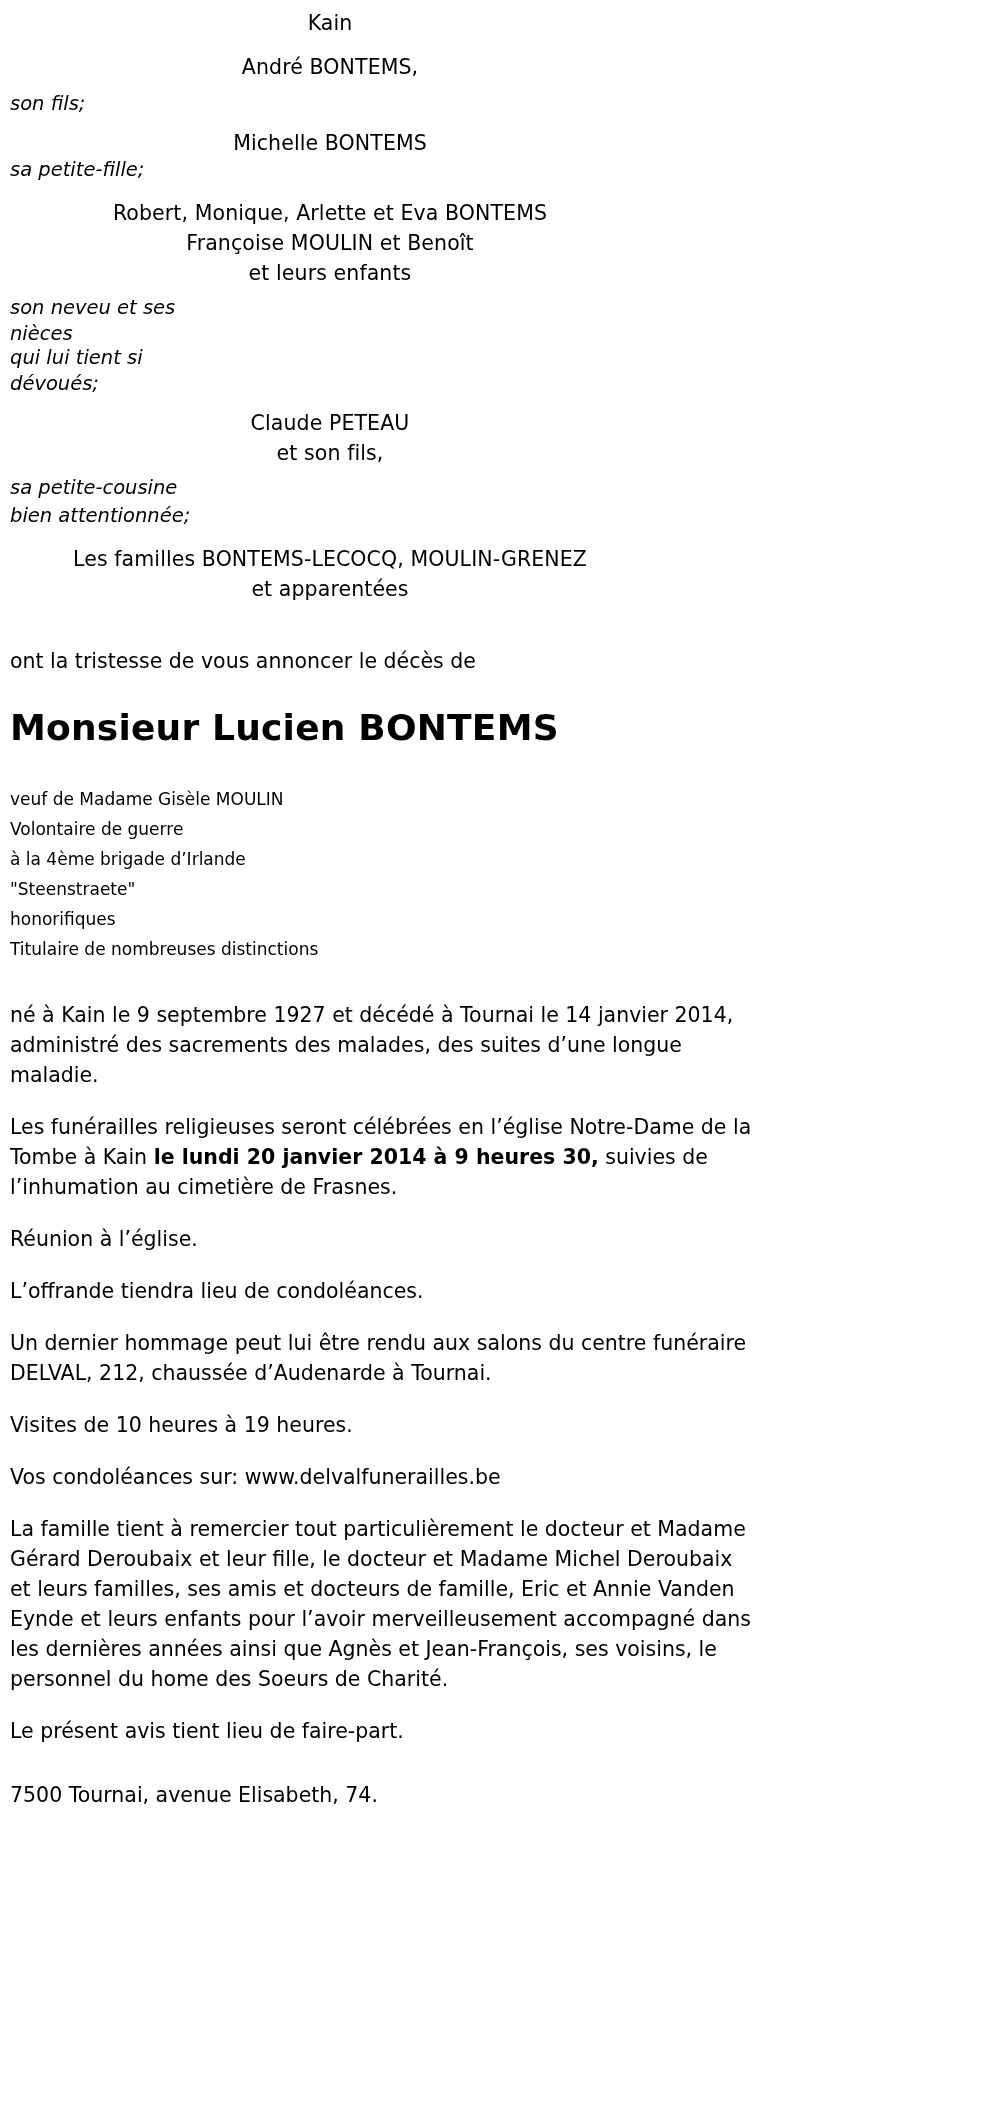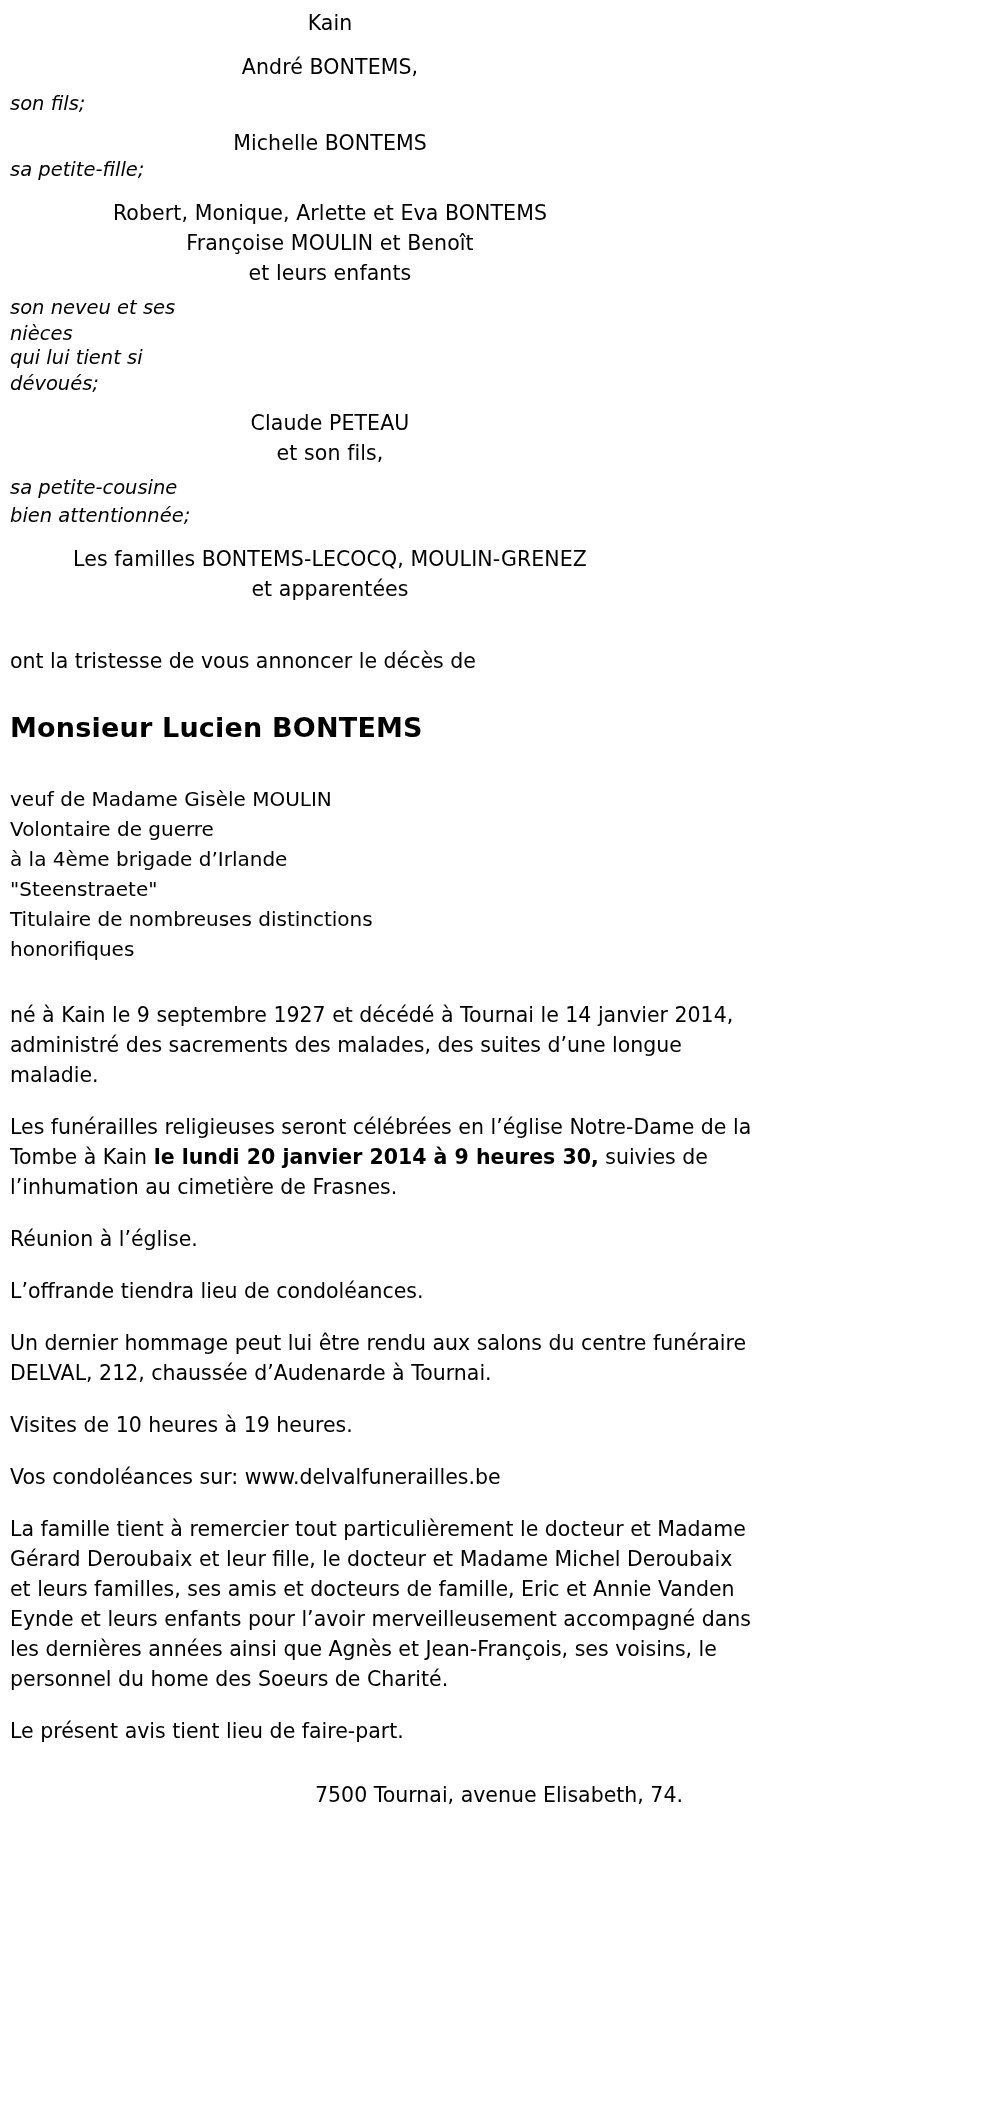--- a/index.html
+++ b/index.html
@@ -63,46 +63,45 @@
 
   .blk-5 { margin-bottom: 42px; }
 
   
   .lead {
     font-size: 20.5px;
     line-height: 30px;
     margin: 0 0 34px 0;
   }
   .deceased-name {
-    font-size: 27px;
+    font-size: 36px;
     font-weight: 700;
     line-height: 36px;
     letter-spacing: 0.2px;
     margin: 0 0 38px 0;
   }
   .bio {
-    font-size: 20px;
+    font-size: 17px;
     line-height: 30px;
     margin: 12px 0 36px 0;
   }
   .bio .line { display: block; }
 
   .para {
     font-size: 20.5px;
     line-height: 30px;
     margin: 0 0 22px 0;
     max-width: 742px;
   }
   .para b, .para strong { font-weight: 700; }
 
   .address {
     font-size: 20.5px;
     line-height: 30px;
     margin: 34px 0 0 0;
-    text-align: center;
   }
 </style>
 </head>
 <body>
 
 <div class="page">
 
   <div class="names" style="margin-bottom:14px;">
     <span class="line">Kain</span>
   </div>
@@ -159,22 +158,22 @@
 
   <p class="lead">ont la tristesse de vous annoncer le décès de</p>
 
   <h1 class="deceased-name">Monsieur Lucien BONTEMS</h1>
 
   <div class="bio">
     <span class="line">veuf de Madame Gisèle MOULIN</span>
     <span class="line">Volontaire de guerre</span>
     <span class="line">à la 4ème brigade d’Irlande</span>
     <span class="line">"Steenstraete"</span>
+    <span class="line">honorifiques</span>
     <span class="line">Titulaire de nombreuses distinctions</span>
-    <span class="line">honorifiques</span>
   </div>
 
   <p class="para">né à Kain le 9 septembre 1927 et décédé à Tournai le 14 janvier 2014, administré des sacrements des malades, des suites d’une longue maladie.</p>
 
   <p class="para"><span>Les funérailles religieuses seront célébrées en l’église Notre-Dame de la Tombe à Kain </span><b>le lundi 20 janvier 2014 à 9 heures 30,</b><span> suivies de l’inhumation au cimetière de Frasnes.</span></p>
 
   <p class="para">Réunion à l’église.</p>
 
   <p class="para">L’offrande tiendra lieu de condoléances.</p>
 

